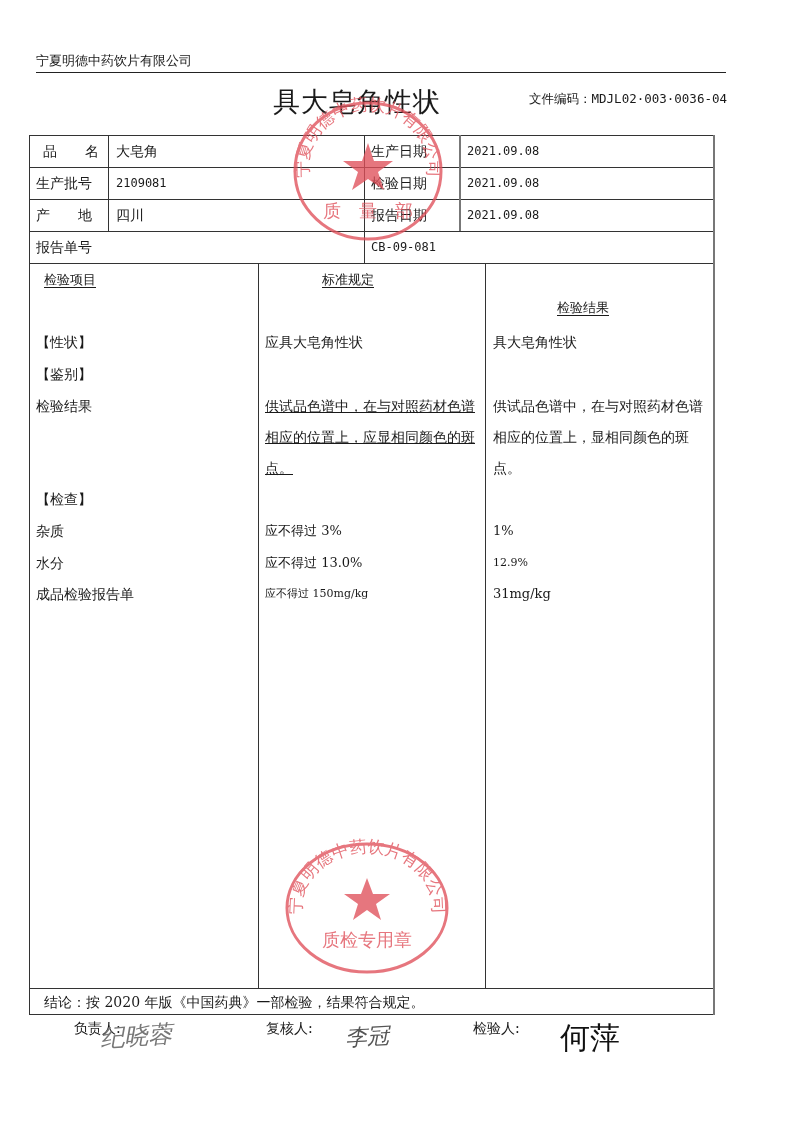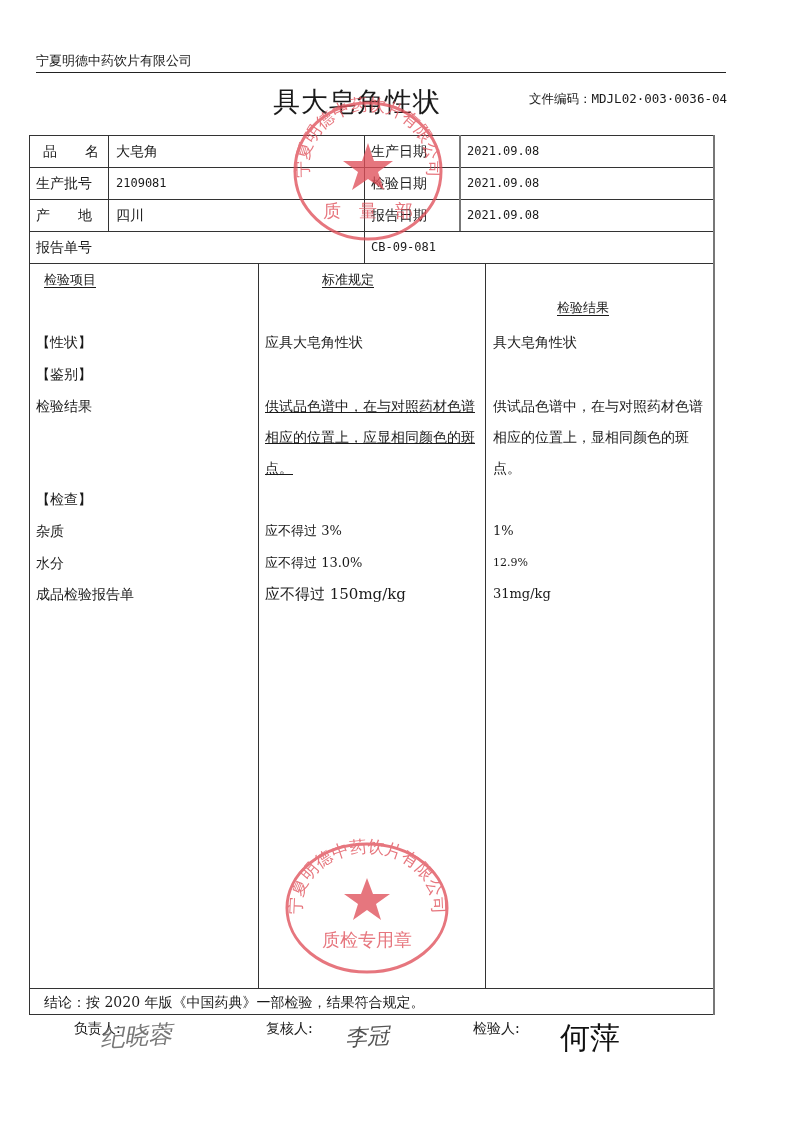--- a/index.html
+++ b/index.html
@@ -98,21 +98,21 @@
   <div class="cell" style="left:265px;top:521px;font-size:13px;">应不得过 3%</div>
   <div class="cell" style="left:493px;top:521px;font-size:13px;">1%</div>
 </div>
 <div>
   <div class="cell" style="left:36px;top:553px;text-align:center;">水分</div>
   <div class="cell" style="left:265px;top:553px;font-size:13px;">应不得过 13.0%</div>
   <div class="cell" style="left:493px;top:553px;font-size:11px;">12.9%</div>
 </div>
 <div>
   <div class="cell" style="left:36px;top:584px;">成品检验报告单</div>
-  <div class="cell" style="left:265px;top:584px;font-size:15px;">应不得过 150mg/kg</div>
+  <div class="cell" style="left:265px;top:584px;font-size:11px;">应不得过 150mg/kg</div>
   <div class="cell" style="left:493px;top:584px;font-size:13px;">31mg/kg</div>
 </div>
 
 <div class="cell" style="left:44px;top:992px;font-size:14px;">结论：按 2020 年版《中国药典》一部检验，结果符合规定。</div>
 
 <div class="cell" style="left:38px;top:1018px;font-size:14px;margin-left:36px;">负责人:</div>
 <div class="sig" style="left:100px;top:1020px;font-size:24px;color:#777;transform:rotate(-4deg);">纪晓蓉</div>
 <div class="cell" style="left:266px;top:1018px;font-size:14px;">复核人:</div>
 <div class="sig" style="left:345px;top:1022px;font-size:22px;color:#555;transform:rotate(-3deg);">李冠</div>
 <div class="cell" style="left:473px;top:1018px;font-size:14px;">检验人:</div>

